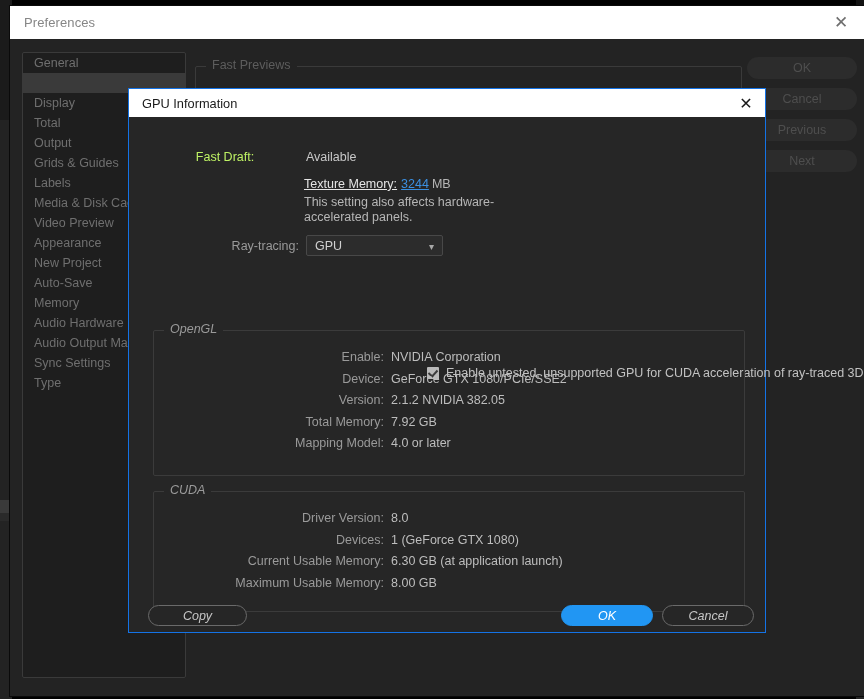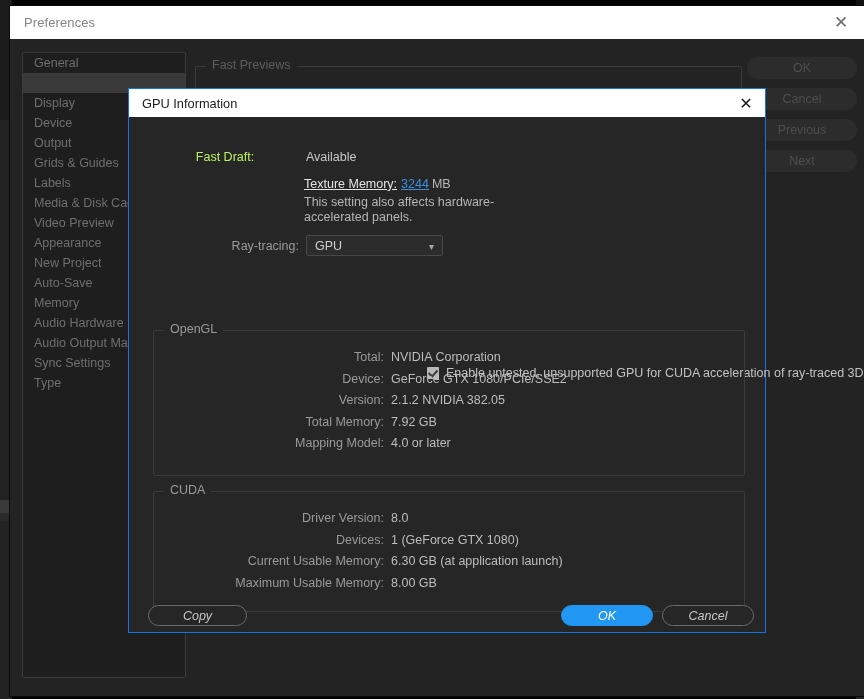--- a/index.html
+++ b/index.html
@@ -328,20 +328,21 @@
     border-radius: 2px;
   }
   .gpu-group-legend {
     position: absolute;
     top: -8px;
     left: 11px;
     background: #262626;
     padding: 0 6px;
     font-size: 12.5px;
     color: #9a9a9a;
+    font-style: italic;
   }
   #group-opengl { left: 24px; top: 213px; width: 590px; height: 144px; }
   #group-cuda   { left: 24px; top: 374px; width: 590px; height: 119px; }
 
   .grow {
     position: absolute;
     display: flex;
     font-size: 12.5px;
     line-height: 16px;
   }
@@ -427,21 +428,21 @@
       <div id="prefs-title">Preferences</div>
       <div id="prefs-close">✕</div>
     </div>
 
     <div id="prefs-body">
 
       <div id="prefs-sidebar">
           <div class="side-item"><span>General</span></div>
           <div class="side-item selected"><span></span></div>
           <div class="side-item"><span>Display</span></div>
-          <div class="side-item"><span>Device</span></div>
+          <div class="side-item"><span>Total</span></div>
           <div class="side-item"><span>Output</span></div>
           <div class="side-item"><span>Grids &amp; Guides</span></div>
           <div class="side-item"><span>Labels</span></div>
           <div class="side-item"><span>Media &amp; Disk Cache</span></div>
           <div class="side-item"><span>Video Preview</span></div>
           <div class="side-item"><span>Appearance</span></div>
           <div class="side-item"><span>New Project</span></div>
           <div class="side-item"><span>Auto-Save</span></div>
           <div class="side-item"><span>Memory</span></div>
           <div class="side-item"><span>Audio Hardware</span></div>
@@ -490,21 +491,21 @@
         </div>
       </div>
 
       <div id="untested-row">
         <div id="untested-checkbox"></div>
         <div id="untested-label">Enable untested, unsupported GPU for CUDA acceleration of ray-traced 3D renderer</div>
       </div>
 
       <div class="gpu-group" id="group-opengl">
           <div class="grow" style="left: 0px; top: 18px;">
-            <div class="gl">Total:</div>
+            <div class="gl">Enable:</div>
             <div class="gv">NVIDIA Corporation</div>
           </div>
           <div class="grow" style="left: 0px; top: 39.5px;">
             <div class="gl">Device:</div>
             <div class="gv">GeForce GTX 1080/PCIe/SSE2</div>
           </div>
           <div class="grow" style="left: 0px; top: 61px;">
             <div class="gl">Version:</div>
             <div class="gv">2.1.2 NVIDIA 382.05</div>
           </div>

